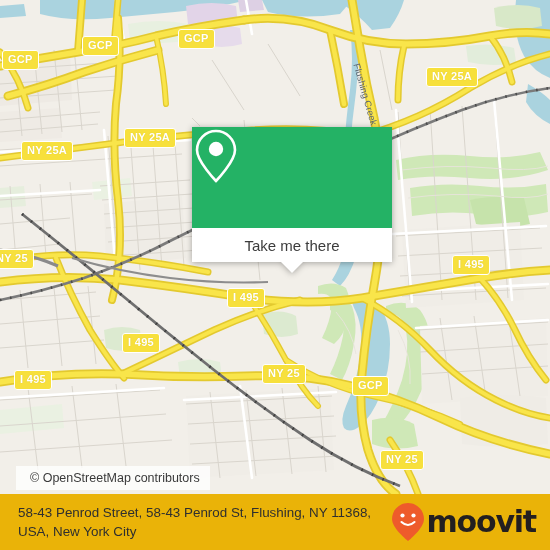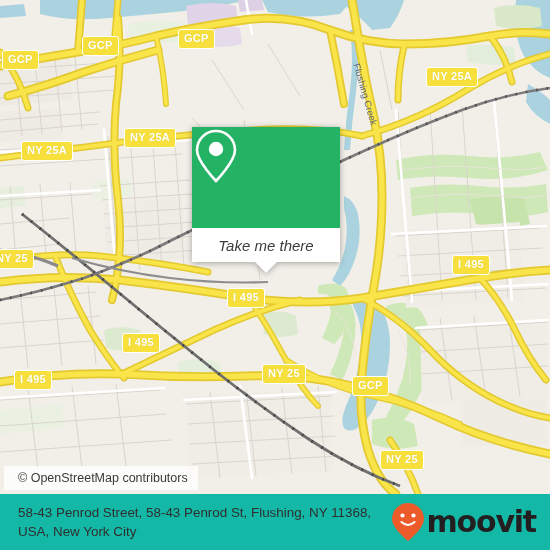--- a/index.html
+++ b/index.html
@@ -54,23 +54,22 @@
     font-family: "Liberation Sans", sans-serif;
     font-size: 9.5px;
     white-space: nowrap;
     transform-origin: left top;
   }
   
   #popup {
     position: absolute;
     left: 192px;
     top: 127px;
-    width: 148px;
+    width: 200px;
     filter: drop-shadow(0 1px 3px rgba(0,0,0,0.32));
-    font-style: italic;
   }
   #popup-image {
     height: 101px;
     background: #24b265;
     display: flex;
     align-items: center;
     justify-content: center;
   }
   #popup-footer {
     position: relative;
@@ -92,37 +91,37 @@
     margin-left: -11px;
     top: 34px;
     width: 0; height: 0;
     border-left: 11px solid transparent;
     border-right: 11px solid transparent;
     border-top: 11px solid #ffffff;
   }
   
   #attribution {
     position: absolute;
-    left: 4px;
+    left: 16px;
     top: 466px;
     background: rgba(255,255,255,0.78);
     padding: 5px 10px 5px 14px;
     font-family: "Liberation Sans", sans-serif;
     font-size: 12.5px;
     color: #3a3a3a;
     white-space: nowrap;
   }
   
   #footer {
     position: absolute;
     left: 0;
     top: 494px;
     width: 550px;
     height: 56px;
-    background: #14b8a6;
+    background: #eab308;
     display: flex;
     align-items: center;
     box-sizing: border-box;
     padding: 0 14px 0 18px;
   }
   #footer-address {
     flex: 1 1 auto;
     font-family: "Liberation Sans", sans-serif;
     font-size: 13.4px;
     line-height: 1.45;

